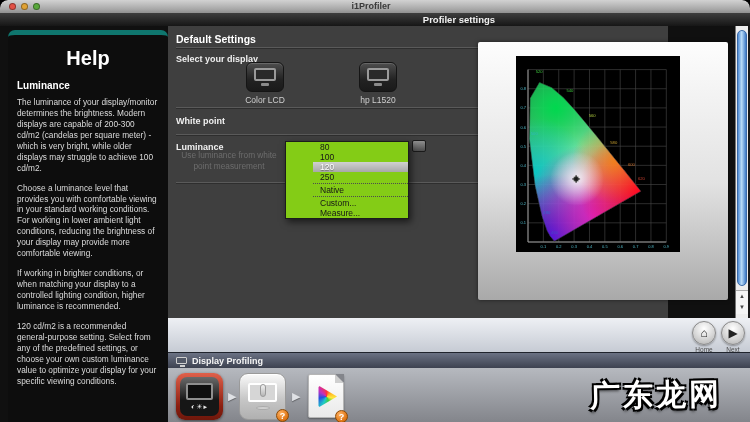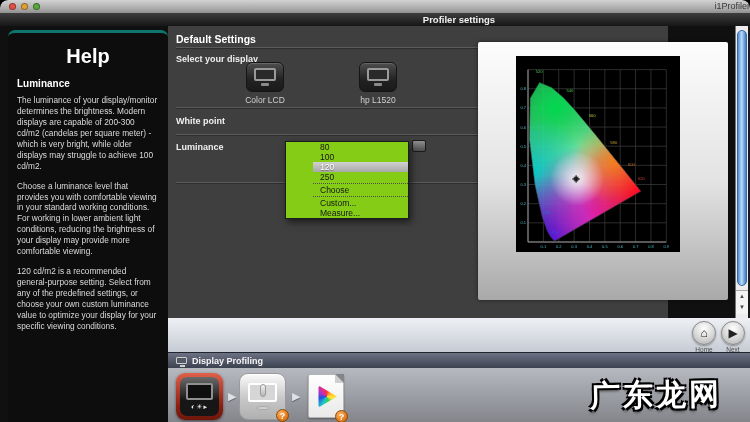--- a/index.html
+++ b/index.html
@@ -3,32 +3,32 @@
 <meta charset="utf-8">
 <style>
   html,body{margin:0;padding:0;background:#000;}
   *{box-sizing:border-box;font-family:"Liberation Sans",sans-serif;}
   #stage{position:relative;width:750px;height:422px;background:#000;overflow:hidden;}
   .window{position:absolute;inset:0;background:#101010;border-radius:8px 8px 0 0;overflow:hidden;}
 
   
   .titlebar{position:absolute;left:0;top:0;width:750px;height:13px;
     background:linear-gradient(#d2d2d2,#a8a8a8 70%,#909090);border-radius:8px 8px 0 0;}
-  .titlebar .title{position:absolute;left:0;right:0;top:1px;text-align:right;
-    font-size:9px;font-weight:normal;color:#3a3a3a;}
+  .titlebar .title{position:absolute;left:0;right:8px;top:1px;text-align:center;
+    font-size:9px;font-weight:bold;color:#3a3a3a;}
   .lights{position:absolute;left:9px;top:3px;display:flex;gap:5px;}
   .light{width:7px;height:7px;border-radius:50%;border:1px solid rgba(0,0,0,.35);}
   .subheader{position:absolute;left:0;top:13px;width:750px;height:13px;
     background:linear-gradient(#3e3e3e,#161616);}
   .subheader .subtitle{position:absolute;left:168px;right:0;top:1px;text-align:center;
     font-size:9.5px;font-weight:bold;color:#f2f2f2;}
 
   
   .help{position:absolute;left:8px;top:30px;width:160px;bottom:0;background:#0d0d0d;
-    border-radius:7px 7px 0 0;border-top:3px solid #0f766e;padding:10px 9px 0 9px;z-index:5;}
+    border-radius:7px 7px 0 0;border-top:5px solid #0f766e;padding:10px 9px 0 9px;z-index:5;}
   .help h1{margin:2px 0 10px;text-align:center;font-size:20px;color:#fff;}
   .help h2{margin:0 0 6px;font-size:10px;color:#fff;}
   .help p{margin:0 0 9px;font-size:8.3px;line-height:1.32;color:#dcdcdc;}
 
   
   .main{position:absolute;left:168px;top:26px;width:500px;height:292px;background:#3f3f3f;}
   .sep{position:absolute;left:8px;right:4px;height:1px;background:#5a5a5a;box-shadow:0 1px 0 #2e2e2e;}
   .section-title{position:absolute;left:8px;top:7px;font-size:10.5px;font-weight:bold;color:#fff;}
   .label{position:absolute;font-size:9px;font-weight:bold;color:#f0f0f0;}
 
@@ -132,20 +132,21 @@
     <div class="subheader">
       <div class="subtitle">Profiler settings</div>
     </div>
 
     <div class="help">
       <h1>Help</h1>
       <h2>Luminance</h2>
       <div id="help-paragraphs">
           <p>The luminance of your display/monitor determines the brightness. Modern displays are capable of 200-300 cd/m2 (candelas per square meter) - which is very bright, while older displays may struggle to achieve 100 cd/m2.</p>
           <p>Choose a luminance level that provides you with comfortable viewing in your standard working conditions. For working in lower ambient light conditions, reducing the brightness of your display may provide more comfortable viewing.</p>
+          <p>If working in brighter conditions, or when matching your display to a controlled lighting condition, higher luminance is recommended.</p>
           <p>120 cd/m2 is a recommended general-purpose setting. Select from any of the predefined settings, or choose your own custom luminance value to optimize your display for your specific viewing conditions.</p>
         </div>
     </div>
 
     <div class="main">
       <div class="section-title">Default Settings</div>
       <div class="sep" style="top:21px;"></div>
 
       <div class="label" style="left:8px;top:28px;">Select your display</div>
 
@@ -161,31 +162,32 @@
       </div>
       <div class="disp-name" style="left:170px;">hp L1520</div>
 
       <div class="sep" style="top:81px;"></div>
 
       <div class="label" style="left:8px;top:90px;">White point</div>
 
       <div class="sep" style="top:108px;"></div>
 
       <div class="label" style="left:8px;top:116px;">Luminance</div>
+      <div class="dim-note">Use luminance from white point measurement</div>
       <div class="sep" style="top:156px;"></div>
 
       <div class="mini-btn"></div>
 
       <div class="menu" id="lum-menu">
           <div class="menu-item">80</div>
           <div class="menu-item">100</div>
           <div class="menu-item selected">120</div>
           <div class="menu-item">250</div>
           <div class="menu-sep"></div>
-          <div class="menu-item">Choose</div>
+          <div class="menu-item">Native</div>
           <div class="menu-sep"></div>
           <div class="menu-item">Custom...</div>
           <div class="menu-item">Measure...</div>
         </div>
     </div>
 
     <div class="chart-panel">
       <div class="chart-box">
         <svg id="cie-svg" width="164" height="196">
             <rect x="0" y="0" width="164" height="196" fill="#000000"></rect>

